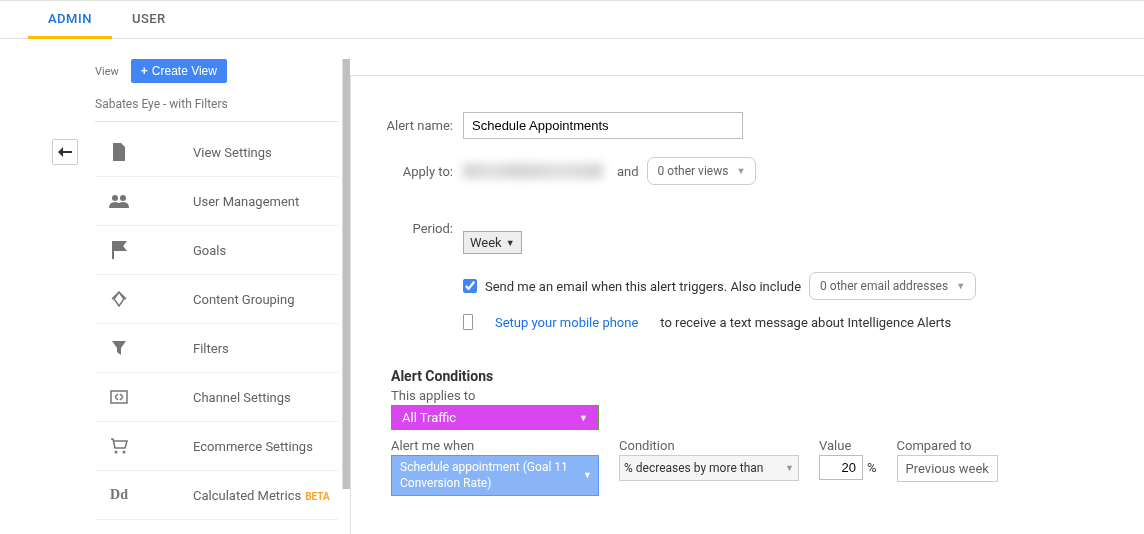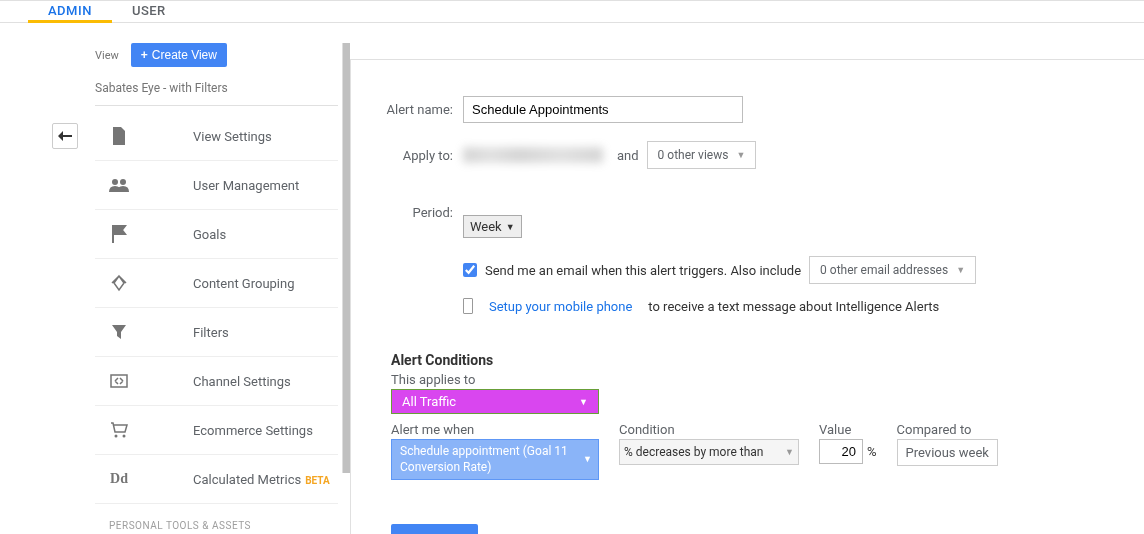--- a/index.html
+++ b/index.html
@@ -1,21 +1,21 @@
 <!DOCTYPE html>
 <html><head>
   <meta charset="utf-8">
   <style>
     * { box-sizing: border-box; margin: 0; padding: 0; }
     body { font-family: Roboto, Arial, sans-serif; font-size: 13px; color: #333; background: #fff; width: 1144px; }
     
     .top-border { border-top: 1px solid #e0e0e0; }
     
     .tabs { display: flex; padding-left: 28px; border-bottom: 1px solid #e0e0e0; }
-    .tab { padding: 2px 20px; font-size: 13px; font-weight: 500; color: #5f6368; cursor: pointer; letter-spacing: 0.5px; }
+    .tab { padding: 10px 20px; font-size: 13px; font-weight: 500; color: #5f6368; cursor: pointer; letter-spacing: 0.5px; }
     .tab.active { color: #1a73e8; border-bottom: 3px solid #fbbc04; margin-bottom: -1px; }
     
     .main-area { display: flex; }
     
     .left-col { width: 350px; position: relative; padding-top: 20px; }
     .left-inner { margin-left: 95px; padding-right: 12px; }
     
     .back-btn { position: absolute; left: 52px; top: 100px; width: 26px; height: 26px; border: 1px solid #ccc; background: #fff; border-radius: 2px; display: flex; align-items: center; justify-content: center; cursor: pointer; }
     
     .view-row { display: flex; align-items: center; gap: 12px; margin-bottom: 8px; }
@@ -37,30 +37,30 @@
     
     .right-col { flex: 1; padding: 36px 28px 20px 20px; border: 1px solid #e0e0e0; border-right: none; border-bottom: none; margin-top: 36px; }
     
     .form-row { display: flex; align-items: center; margin-bottom: 18px; }
     .form-label { width: 82px; text-align: right; margin-right: 10px; color: #5f6368; font-size: 13px; }
     .text-input { border: 1px solid #bdbdbd; padding: 5px 8px; font-size: 13px; width: 280px; }
     
     .apply-to-row { display: flex; align-items: center; margin-bottom: 18px; }
     .blurred-text { filter: blur(4px); color: #999; margin-right: 6px; display: inline-block; width: 140px; height: 16px; background: linear-gradient(90deg,#888 0%,#aaa 20%,#888 40%,#aaa 70%,#888 100%); opacity:0.35; border-radius:2px;}
     .and-text { margin: 0 8px; color: #5f6368; }
-    .dropdown-btn { border: 1px solid #ccc; background: #fff; padding: 6px 10px; font-size: 12px; color: #5f6368; display: inline-flex; align-items: center; gap: 8px; cursor: pointer; border-radius: 0; }
+    .dropdown-btn { border: 1px solid #ccc; background: #fff; padding: 6px 10px; font-size: 12px; color: #5f6368; display: inline-flex; align-items: center; gap: 8px; cursor: pointer; border-radius: 7px; }
     .dropdown-btn .caret { font-size: 9px; color: #999; }
     
     .period-select { border: 1px solid #aaa; background: #eee; padding: 3px 6px; font-size: 13px; display: inline-flex; align-items: center; gap: 4px; cursor: pointer; margin-top: 28px; }
     
     .indent-block { margin-left: 92px; }
     .checkbox-row { display: flex; align-items: center; gap: 8px; margin-bottom: 14px; }
     .checkbox-row input { accent-color: #4285f4; width:14px; height:14px;}
     
-    .mobile-row { display: flex; align-items: center; gap: 16px; font-size: 13px; }
+    .mobile-row { display: flex; align-items: center; gap: 22px; font-size: 13px; }
     .phone-icon { width: 10px; height: 16px; border: 1px solid #999; border-radius: 1px; display:inline-block; position:relative;}
     .link-text { color: #1a73e8; cursor: pointer; }
     
     .conditions-section { margin-top: 38px; margin-left: 20px; }
     .conditions-title { font-weight: bold; font-size: 14px; margin-bottom: 4px; }
     .cond-label { font-size: 13px; color: #5f6368; margin-bottom: 2px; }
     
     .applies-select { background: #d946ef; color: #fff; border: 1px solid #689f38; padding: 4px 10px; width: 208px; display: flex; justify-content: space-between; align-items: center; cursor: pointer; font-size: 13px; }
     
     .cond-row { display: flex; gap: 20px; margin-top: 8px; align-items: flex-start; }

